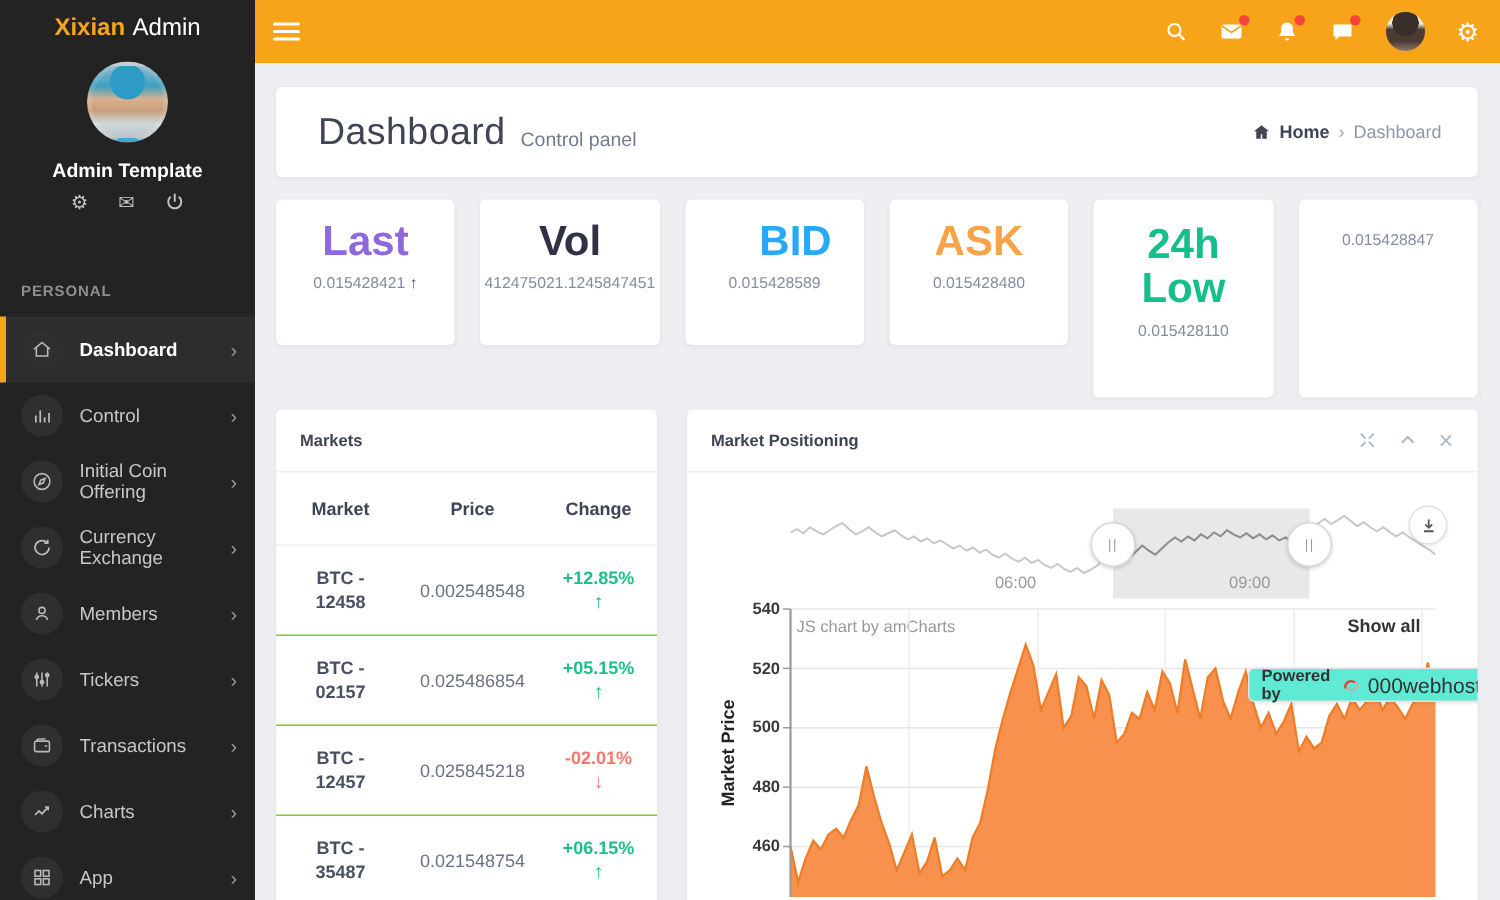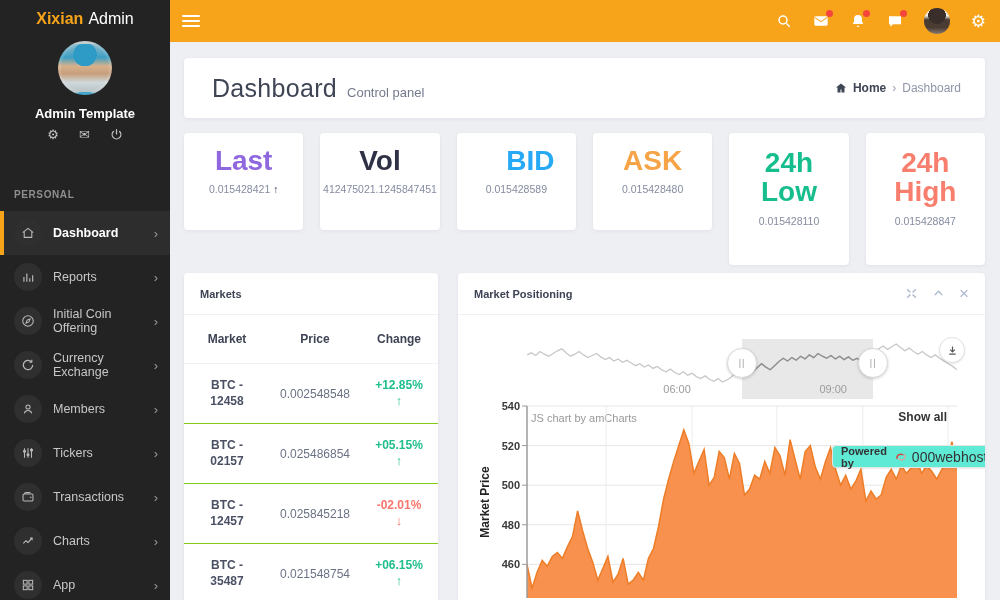--- a/index.html
+++ b/index.html
@@ -142,21 +142,21 @@
     </div>
     <div class="menu-item">
       <span class="bubble">
           <svg viewBox="0 0 24 24" fill="none" stroke="currentColor" stroke-width="2">
             <path d="M5 20V12"></path>
             <path d="M10 20V6"></path>
             <path d="M15 20v-6"></path>
             <path d="M20 20V9"></path>
           </svg>
         </span>
-      <span class="mlabel">Reports</span>
+      <span class="mlabel">Control</span>
       <span class="chev">›</span>
     </div>
     <div class="menu-item">
       <span class="bubble">
           <svg viewBox="0 0 24 24" fill="none" stroke="currentColor" stroke-width="1.8">
             <circle cx="12" cy="12" r="9"></circle>
             <path d="M15.5 8.5 13.5 13.5 8.5 15.5 10.5 10.5z"></path>
           </svg>
         </span>
       <span class="mlabel">Initial Coin Offering</span>
@@ -298,21 +298,20 @@
     </div>
     <div class="card stat-card">
       <div class="stat-label" style="color: rgb(246, 164, 71);">ASK</div>
       <div class="stat-value">0.015428480</div>
     </div>
     <div class="card stat-card tall">
       <div class="stat-label" style="color: rgb(23, 190, 141);">24h Low</div>
       <div class="stat-value">0.015428110</div>
     </div>
     <div class="card stat-card tall">
-      <div class="stat-label" style="color: rgb(248, 126, 110);">24h High</div>
       <div class="stat-value">0.015428847</div>
     </div>
   </div>
 
   <div class="panel-row">
 
     <div class="card markets">
       <div class="panel-head">
         <span class="panel-title">Markets</span>
       </div>

